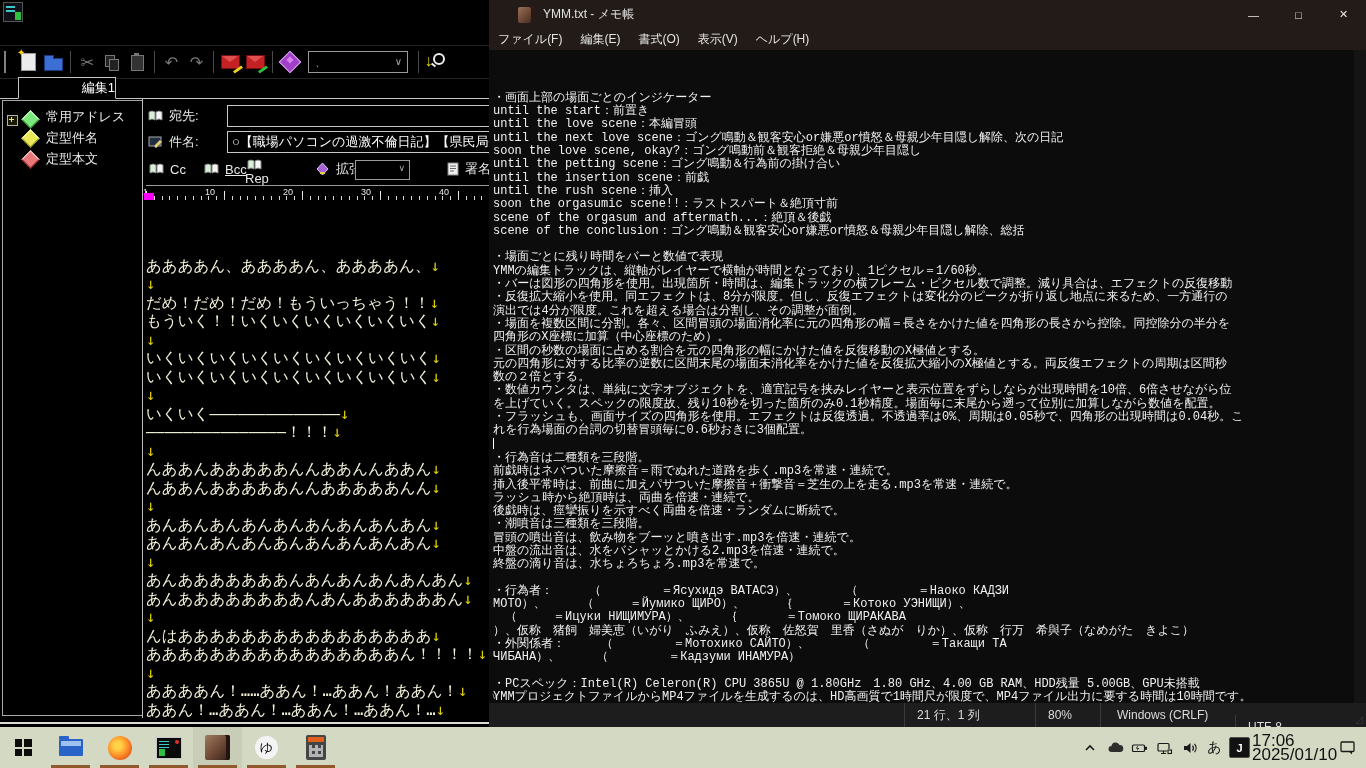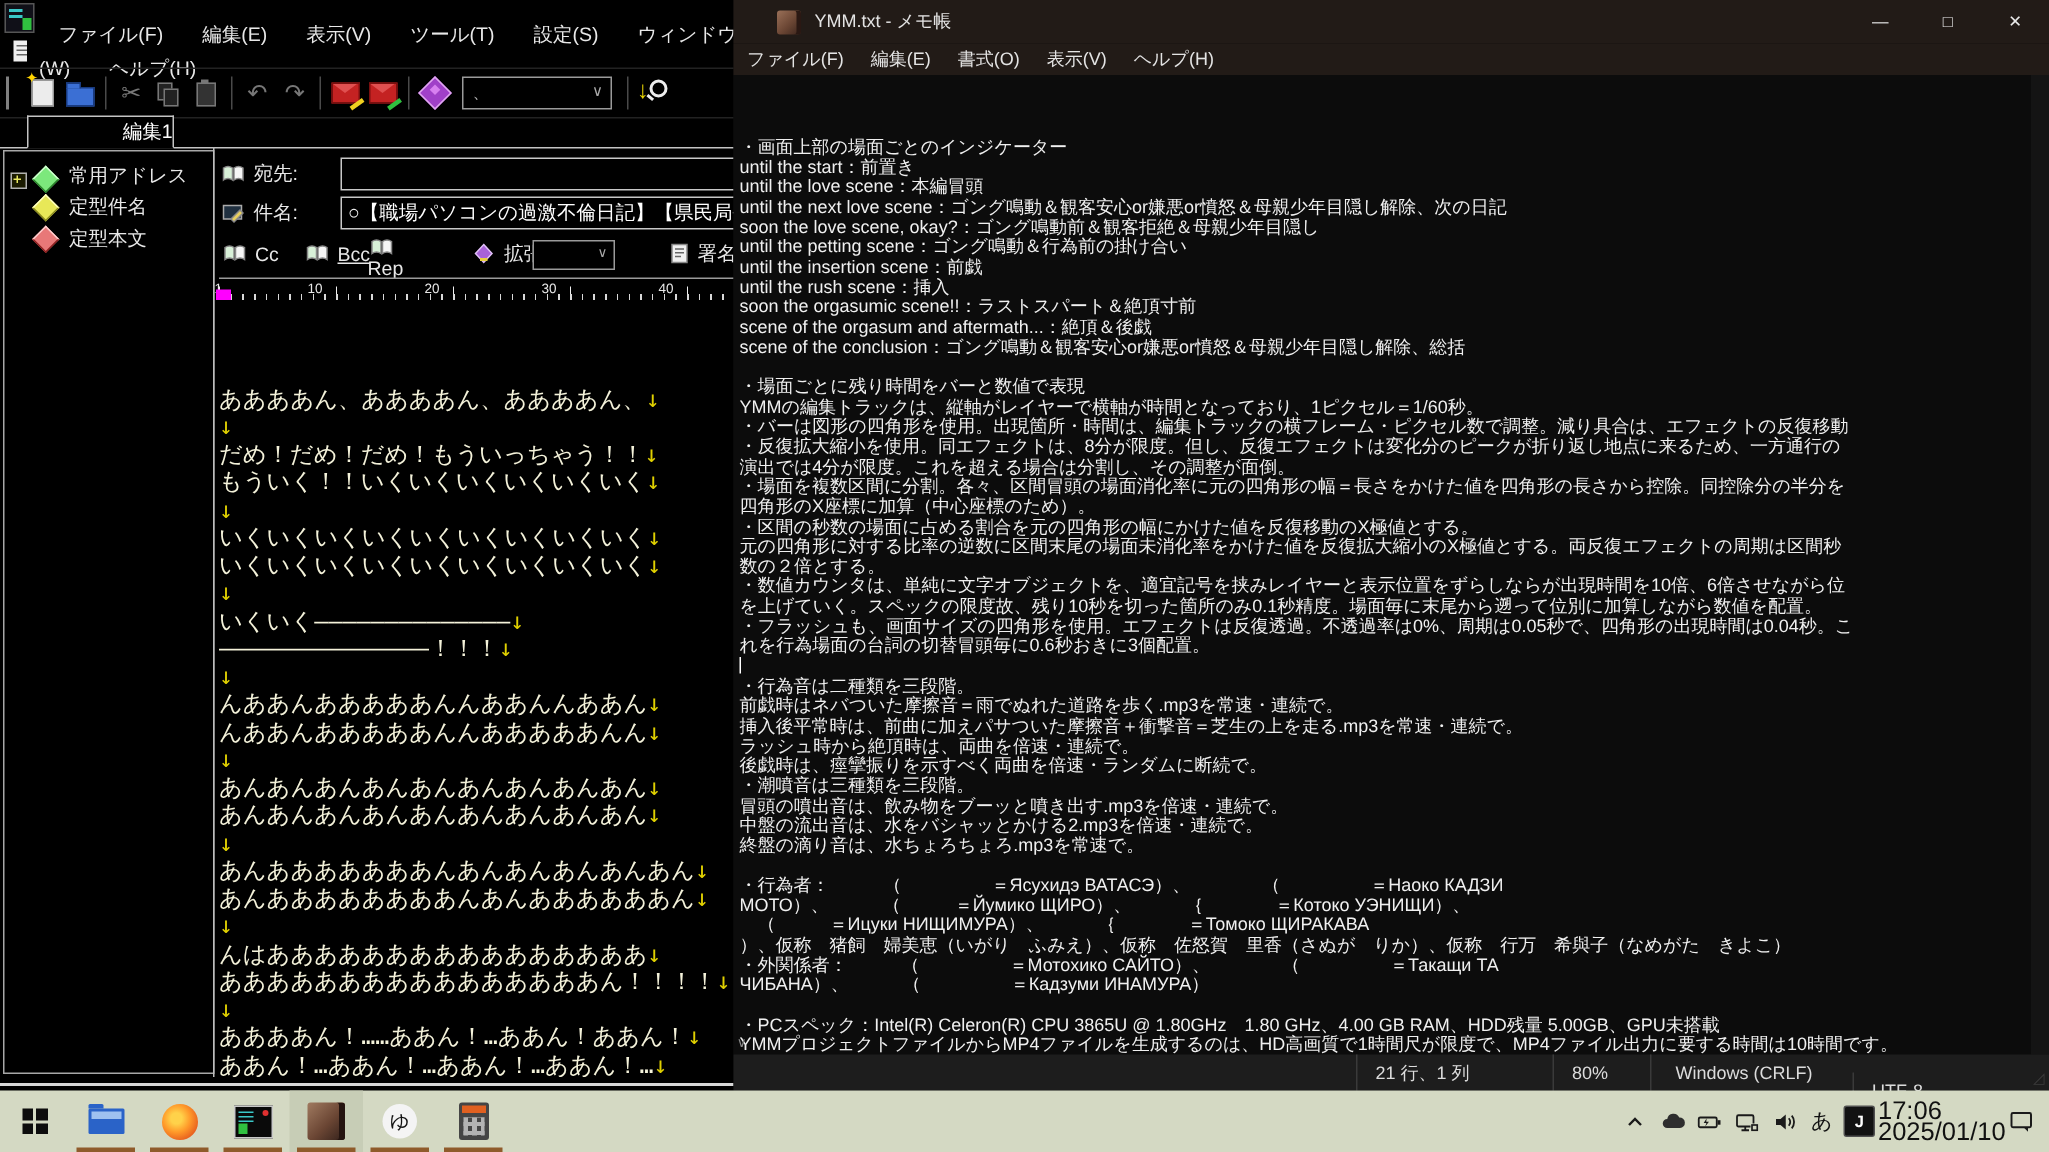--- a/index.html
+++ b/index.html
@@ -78,21 +78,21 @@
   
   .notepad{position:absolute;left:489px;top:0;width:877px;height:727px;background:#0c0c0c;}
   .n-title{position:absolute;left:0;top:0;right:0;height:29px;background:#221b17;display:flex;align-items:center;color:#e4e4e4;font-size:12px;padding-left:19px;}
   .n-icon{width:16px;height:16px;margin:0 9px 0 10px;border-radius:2px;flex:none;
     background:linear-gradient(135deg,#9a7058 0%,#6b4634 55%,#3a241c 100%);box-shadow:inset -3px 0 0 #2a1813;}
   .n-btns{margin-left:auto;display:flex;height:100%;}
   .n-btn{width:45px;height:100%;display:flex;align-items:center;justify-content:center;color:#e8e8e8;font-size:11px;}
   .n-menu{position:absolute;left:0;top:29px;right:0;height:21px;background:#221b17;display:flex;align-items:center;font-size:12px;color:#e4e4e4;}
   .n-mi{padding:0 9px;}
   .n-text{position:absolute;left:0;top:50px;right:12px;bottom:24px;overflow:hidden;background:#0c0c0c;color:#f0f0f0;
-    font-family:Liberation Sans, sans-serif;font-size:12px;line-height:13.3px;white-space:pre;padding:2px 0 0 4px;}
+    font-family:Liberation Mono, monospace;font-size:12px;line-height:13.3px;white-space:pre;padding:2px 0 0 4px;}
   .nl{min-height:13.3px;}
   .caret{display:inline-block;width:1px;height:11px;background:#fff;vertical-align:-1px;}
   .n-scroll{position:absolute;top:50px;right:0;width:12px;bottom:24px;background:#141414;}
   .n-sdown{position:absolute;bottom:24px;left:0;right:0;text-align:center;color:#8a8a8a;font-size:9px;}
   .n-status{position:absolute;left:0;right:0;bottom:0;height:24px;background:#1d1d1d;display:flex;align-items:center;font-size:12px;color:#dcdcdc;}
   .n-seg{height:100%;display:flex;align-items:center;padding-left:12px;border-left:1px solid #3a3a3a;flex:none;}
   .n-sp{flex:1;}
   .sg-pos{width:118px;} .sg-zoom{width:52px;} .sg-eol{width:118px;padding-left:16px;} .sg-enc{width:96px;margin-top:23px;}
   .n-grip{width:22px;height:100%;position:relative;flex:none;}
   .n-grip::after{content:"◿";position:absolute;right:3px;bottom:2px;color:#3c3c3c;font-size:10px;}
@@ -130,26 +130,20 @@
 </head>
 <body>
 
 <div class="email">
   <div class="e-title">
     <div class="e-appicon">
         <i></i>
         <b></b>
       </div>
   </div>
-  <div class="e-menubar">
-    <div class="e-docicon"></div>
-    <span>
-      
-    <span class="e-mi" data-index="0">ファイル(F)</span><span class="e-mi" data-index="1">編集(E)</span><span class="e-mi" data-index="2">表示(V)</span><span class="e-mi" data-index="3">ツール(T)</span><span class="e-mi" data-index="4">設定(S)</span><span class="e-mi" data-index="5">ウィンドウ(W)</span><span class="e-mi" data-index="6">ヘルプ(H)</span></span>
-  </div>
   <div class="e-toolbar">
     <div class="t-grip"></div>
     <div class="tbi">
         <div class="i-new"></div>
       </div>
     <div class="tbi">
         <div class="i-open"></div>
       </div>
     <div class="tsep"></div>
     <div class="tbi">

